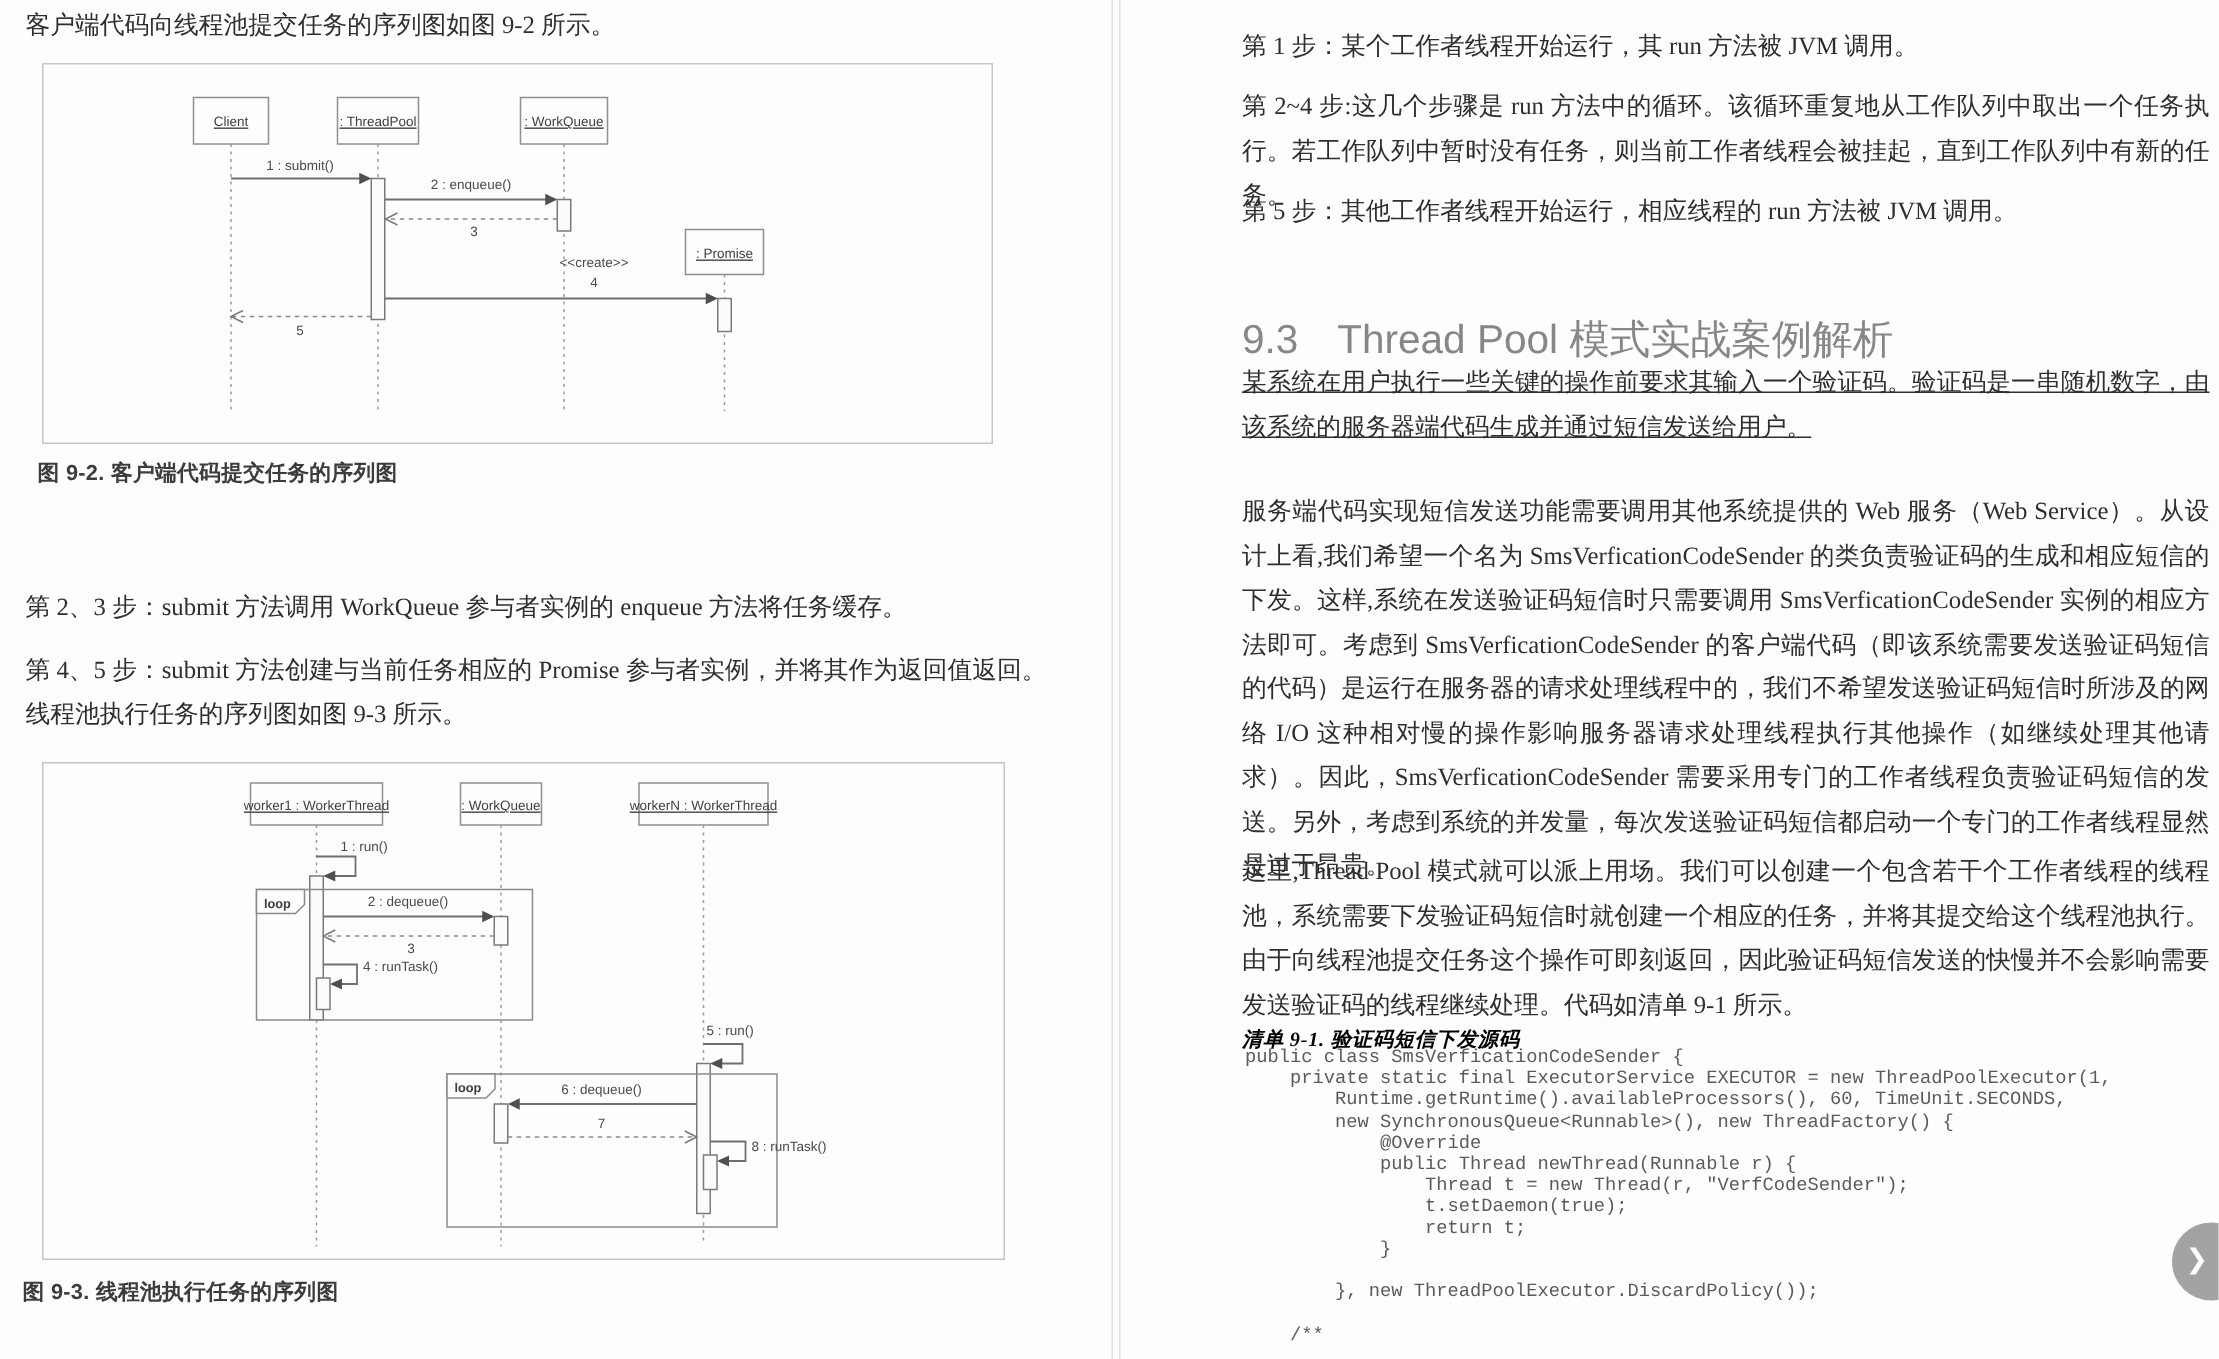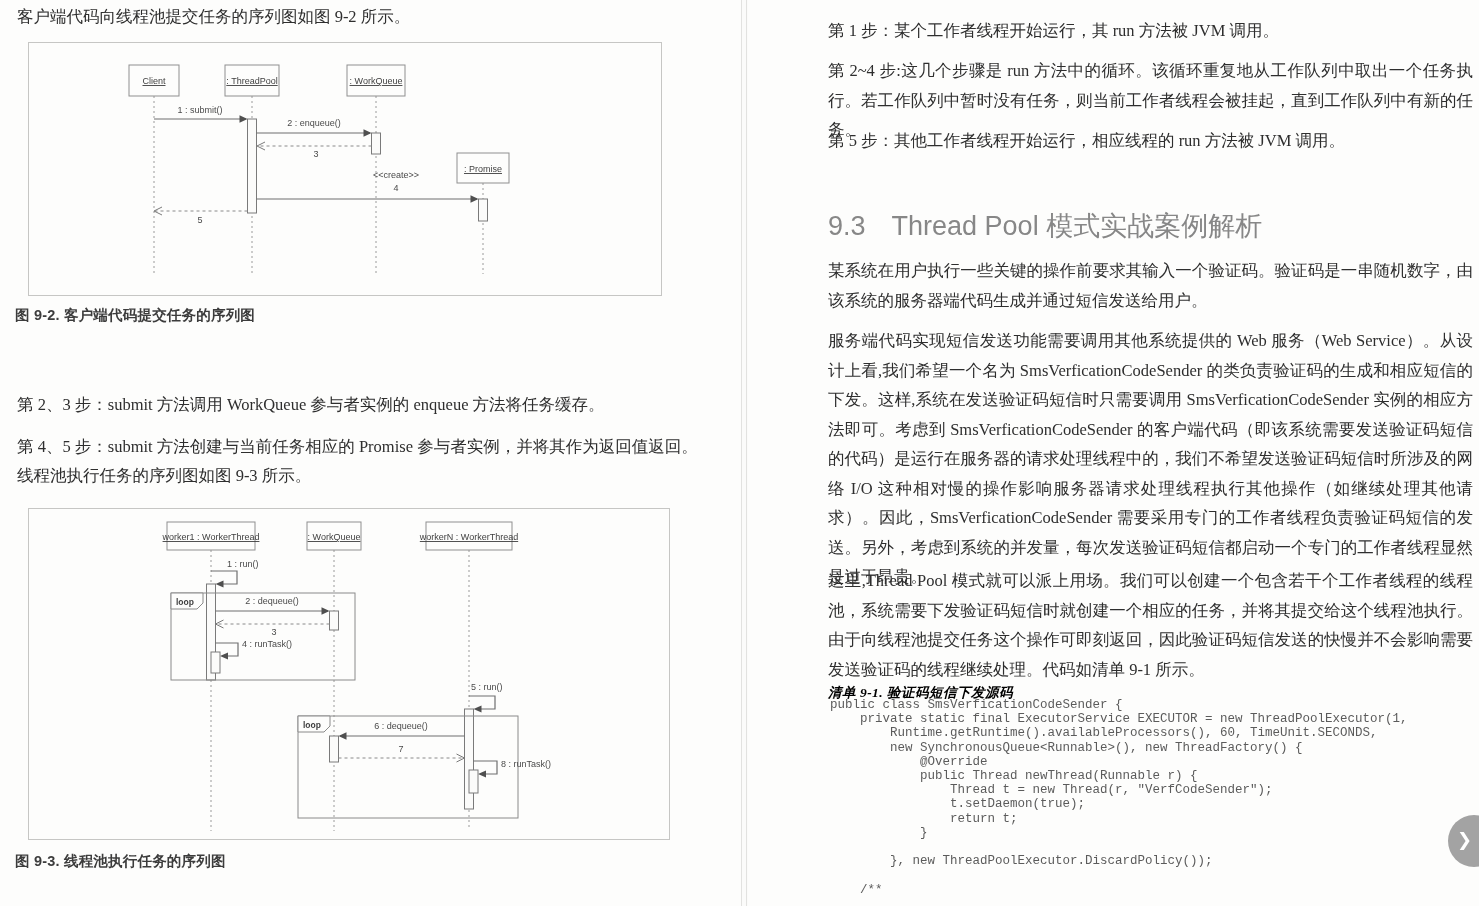--- a/index.html
+++ b/index.html
@@ -104,21 +104,21 @@
       <text class="mlab mid-anchor" x="367" y="135">&lt;&lt;create&gt;&gt;</text>
       <text class="mlab mid-anchor" x="367" y="148">4</text>
       <line class="msg" x1="227.5" y1="156" x2="448" y2="156"></line>
       <polygon class="arr-fill" points="449.5,156 441.5,152.2 441.5,159.8"></polygon>
 
       <line class="msg-dash" x1="218.5" y1="168" x2="126" y2="168"></line>
       <polyline class="arr-open" points="133,164 125,168 133,172"></polyline>
       <text class="mlab mid-anchor" x="171" y="180">5</text>
     </svg>
   </div>
-  <div class="fig-caption" style="left:15px;top:306px;">图 9-2.  客户端代码提交任务的序列图</div>
+  <div class="fig-caption" style="left:25px;top:306px;">图 9-2.  客户端代码提交任务的序列图</div>
 
   <div class="txt" style="left:17px;top:390px;width:715px;">第 2、3 步：submit 方法调用 WorkQueue 参与者实例的 enqueue 方法将任务缓存。</div>
   <div class="txt" style="left:17px;top:432px;width:715px;">第 4、5 步：submit 方法创建与当前任务相应的 Promise 参与者实例，并将其作为返回值返回。</div>
   <div class="txt" style="left:17px;top:461px;width:715px;">线程池执行任务的序列图如图 9-3 所示。</div>
 
   <div class="fig-panel" style="left:28px;top:508px;width:640px;height:330px;">
     <svg width="640" height="330" viewBox="0 0 640 330">
 
       <line class="life" x1="182" y1="41" x2="182" y2="322"></line>
       <line class="life" x1="305" y1="41" x2="305" y2="322"></line>
@@ -188,21 +188,21 @@
 <div class="page page-right">
 
   <div class="txt" style="left:80px;top:16px;width:645px;">第 1 步：某个工作者线程开始运行，其 run 方法被 JVM 调用。</div>
   <div class="txt just" style="left:80px;top:56px;width:645px;">第 2~4 步:这几个步骤是 run 方法中的循环。该循环重复地从工作队列中取出一个任务执行。若工作队列中暂时没有任务，则当前工作者线程会被挂起，直到工作队列中有新的任务。</div>
   <div class="txt" style="left:80px;top:126px;width:645px;">第 5 步：其他工作者线程开始运行，相应线程的 run 方法被 JVM 调用。</div>
 
   <h2 class="section-head" style="left:80px;top:208px;margin:0;">
     <span class="num">9.3</span><span>Thread Pool 模式实战案例解析</span>
   </h2>
 
-  <div class="txt just" style="left:80px;top:256px;width:645px;">某系统在用户执行一些关键的操作前要求其输入一个验证码。验证码是一串随机数字，由该系统的服务器端代码生成并通过短信发送给用户。</div>
+  <div class="txt just" style="left:80px;top:240px;width:645px;text-decoration:underline;">某系统在用户执行一些关键的操作前要求其输入一个验证码。验证码是一串随机数字，由该系统的服务器端代码生成并通过短信发送给用户。</div>
   <div class="txt just" style="left:80px;top:326px;width:645px;">服务端代码实现短信发送功能需要调用其他系统提供的 Web 服务（Web Service）。从设计上看,我们希望一个名为 SmsVerficationCodeSender 的类负责验证码的生成和相应短信的下发。这样,系统在发送验证码短信时只需要调用 SmsVerficationCodeSender 实例的相应方法即可。考虑到 SmsVerficationCodeSender 的客户端代码（即该系统需要发送验证码短信的代码）是运行在服务器的请求处理线程中的，我们不希望发送验证码短信时所涉及的网络 I/O 这种相对慢的操作影响服务器请求处理线程执行其他操作（如继续处理其他请求）。因此，SmsVerficationCodeSender 需要采用专门的工作者线程负责验证码短信的发送。另外，考虑到系统的并发量，每次发送验证码短信都启动一个专门的工作者线程显然是过于昂贵。</div>
   <div class="txt just" style="left:80px;top:566px;width:645px;">这里,Thread Pool 模式就可以派上用场。我们可以创建一个包含若干个工作者线程的线程池，系统需要下发验证码短信时就创建一个相应的任务，并将其提交给这个线程池执行。由于向线程池提交任务这个操作可即刻返回，因此验证码短信发送的快慢并不会影响需要发送验证码的线程继续处理。代码如清单 9-1 所示。</div>
 
   <div class="listing-caption" style="left:80px;top:684px;">清单 9-1.  验证码短信下发源码</div>
   <pre class="code" style="left:82px;top:698px;">public class SmsVerficationCodeSender {
     private static final ExecutorService EXECUTOR = new ThreadPoolExecutor(1,
         Runtime.getRuntime().availableProcessors(), 60, TimeUnit.SECONDS,
         new SynchronousQueue&lt;Runnable&gt;(), new ThreadFactory() {
             @Override
             public Thread newThread(Runnable r) {

